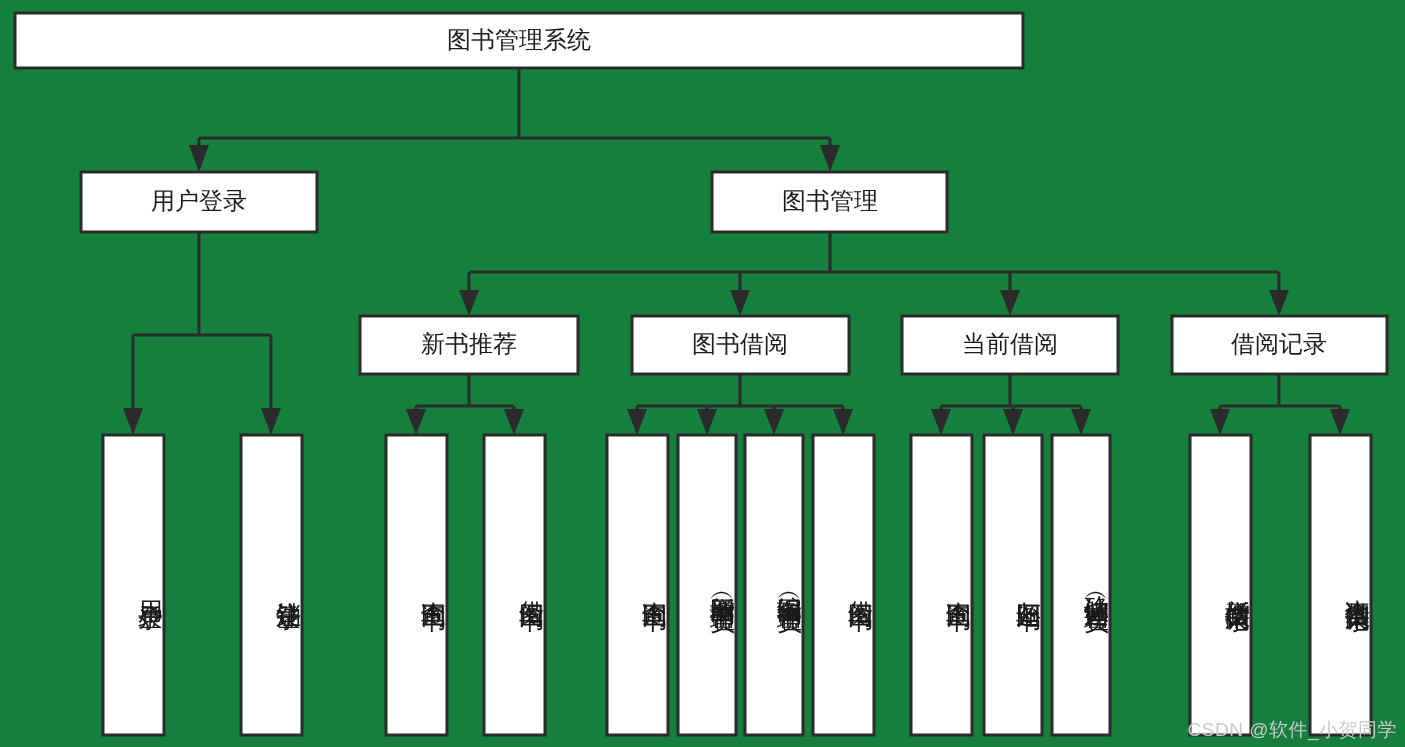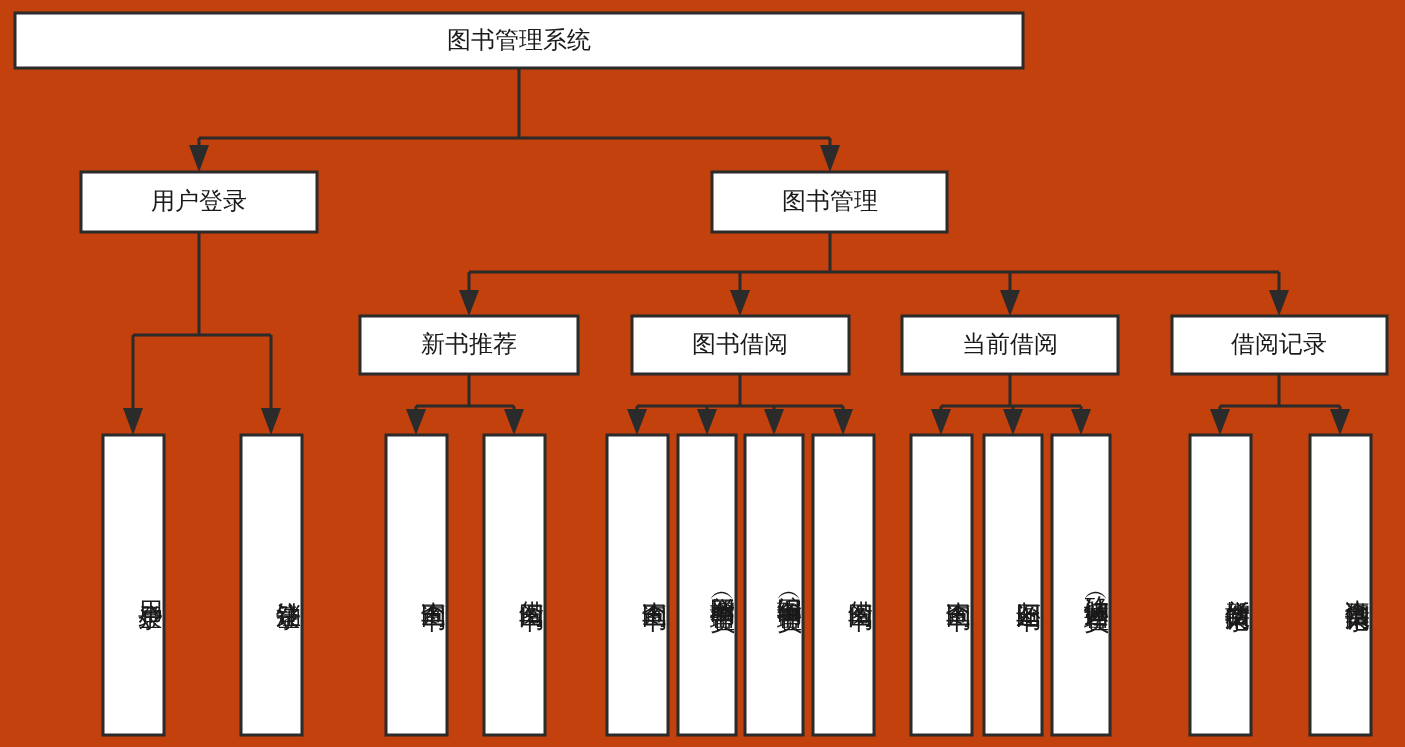--- a/index.html
+++ b/index.html
@@ -1,17 +1,17 @@
 <!DOCTYPE html>
 <html><head>
 <meta charset="utf-8">
 <style>
   html,body{margin:0;padding:0;background:#ffffff;}
   body{font-family:"Liberation Sans","DejaVu Sans",sans-serif;}
-  #stage{position:relative;width:1405px;height:747px;background:#c2410c;overflow:hidden;text-decoration:underline;}
+  #stage{position:relative;width:1405px;height:747px;background:#15803d;overflow:hidden;text-decoration:underline;}
   svg#diagram{position:absolute;left:0;top:0;width:1405px;height:747px;display:block;}
   .node-rect{fill:#ffffff;stroke:#2b2b2b;stroke-width:3;}
   .connector{stroke:#2b2b2b;stroke-width:3;fill:none;stroke-linecap:butt;}
   .arrow-head{fill:#2b2b2b;stroke:none;}
   text.node-label{fill:#1a1a1a;font-family:"Liberation Sans","DejaVu Sans",sans-serif;
     font-size:24px;text-anchor:middle;dominant-baseline:middle;}
   .watermark{position:absolute;right:8px;bottom:4px;color:#c9c9c9;font-size:19px;
     font-family:"Liberation Sans","DejaVu Sans",sans-serif;white-space:nowrap;letter-spacing:0.5px;}
 </style>
 </head>
@@ -142,13 +142,14 @@
       <div style="position: absolute; left: 678px; top: 463.5px; width: 58px; height: 243px; writing-mode: vertical-rl; text-orientation: upright; font-size: 25px; line-height: 1.08; letter-spacing: 2px; color: rgb(26, 26, 26); font-family: &quot;Liberation Sans&quot;, &quot;DejaVu Sans&quot;, sans-serif; display: flex; align-items: flex-start; justify-content: center; white-space: nowrap; overflow: visible;">新增图书（管理员）</div>
       <div style="position: absolute; left: 745px; top: 463.5px; width: 58px; height: 243px; writing-mode: vertical-rl; text-orientation: upright; font-size: 25px; line-height: 1.08; letter-spacing: 2px; color: rgb(26, 26, 26); font-family: &quot;Liberation Sans&quot;, &quot;DejaVu Sans&quot;, sans-serif; display: flex; align-items: flex-start; justify-content: center; white-space: nowrap; overflow: visible;">编辑图书（管理员）</div>
       <div style="position: absolute; left: 813px; top: 531px; width: 61px; height: 108px; writing-mode: vertical-rl; text-orientation: upright; font-size: 25px; line-height: 1.08; letter-spacing: 2px; color: rgb(26, 26, 26); font-family: &quot;Liberation Sans&quot;, &quot;DejaVu Sans&quot;, sans-serif; display: flex; align-items: flex-start; justify-content: center; white-space: nowrap; overflow: visible;">借阅图书</div>
       <div style="position: absolute; left: 911px; top: 531px; width: 61px; height: 108px; writing-mode: vertical-rl; text-orientation: upright; font-size: 25px; line-height: 1.08; letter-spacing: 2px; color: rgb(26, 26, 26); font-family: &quot;Liberation Sans&quot;, &quot;DejaVu Sans&quot;, sans-serif; display: flex; align-items: flex-start; justify-content: center; white-space: nowrap; overflow: visible;">查询图书</div>
       <div style="position: absolute; left: 984px; top: 531px; width: 58px; height: 108px; writing-mode: vertical-rl; text-orientation: upright; font-size: 25px; line-height: 1.08; letter-spacing: 2px; color: rgb(26, 26, 26); font-family: &quot;Liberation Sans&quot;, &quot;DejaVu Sans&quot;, sans-serif; display: flex; align-items: flex-start; justify-content: center; white-space: nowrap; overflow: visible;">归还图书</div>
       <div style="position: absolute; left: 1052px; top: 463.5px; width: 58px; height: 243px; writing-mode: vertical-rl; text-orientation: upright; font-size: 25px; line-height: 1.08; letter-spacing: 2px; color: rgb(26, 26, 26); font-family: &quot;Liberation Sans&quot;, &quot;DejaVu Sans&quot;, sans-serif; display: flex; align-items: flex-start; justify-content: center; white-space: nowrap; overflow: visible;">确认归还（管理员）</div>
       <div style="position: absolute; left: 1190px; top: 504px; width: 61px; height: 162px; writing-mode: vertical-rl; text-orientation: upright; font-size: 25px; line-height: 1.08; letter-spacing: 2px; color: rgb(26, 26, 26); font-family: &quot;Liberation Sans&quot;, &quot;DejaVu Sans&quot;, sans-serif; display: flex; align-items: flex-start; justify-content: center; white-space: nowrap; overflow: visible;">新增借阅记录</div>
       <div style="position: absolute; left: 1310px; top: 504px; width: 61px; height: 162px; writing-mode: vertical-rl; text-orientation: upright; font-size: 25px; line-height: 1.08; letter-spacing: 2px; color: rgb(26, 26, 26); font-family: &quot;Liberation Sans&quot;, &quot;DejaVu Sans&quot;, sans-serif; display: flex; align-items: flex-start; justify-content: center; white-space: nowrap; overflow: visible;">查询借阅记录</div>
     </div>
 
+  <div class="watermark">CSDN @软件_小贺同学</div>
 </div>
 
 </body></html>

